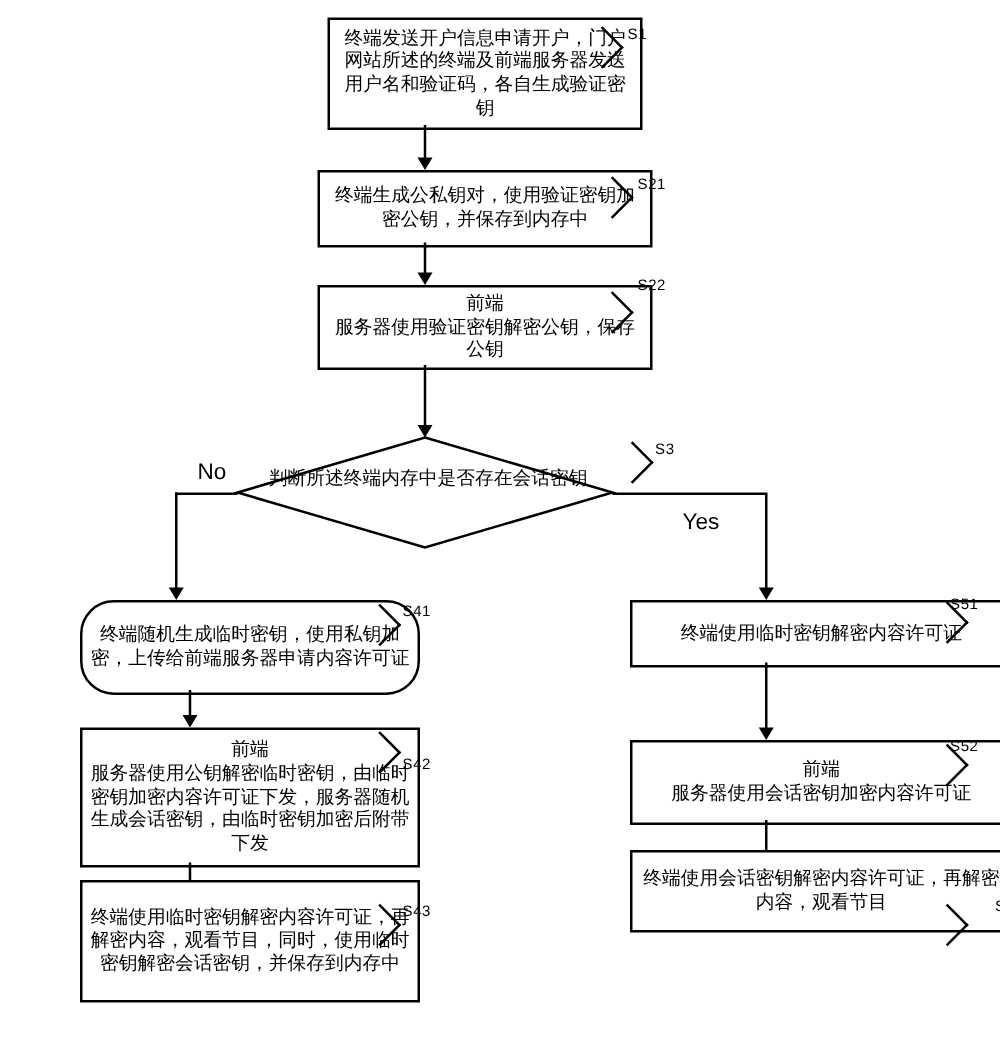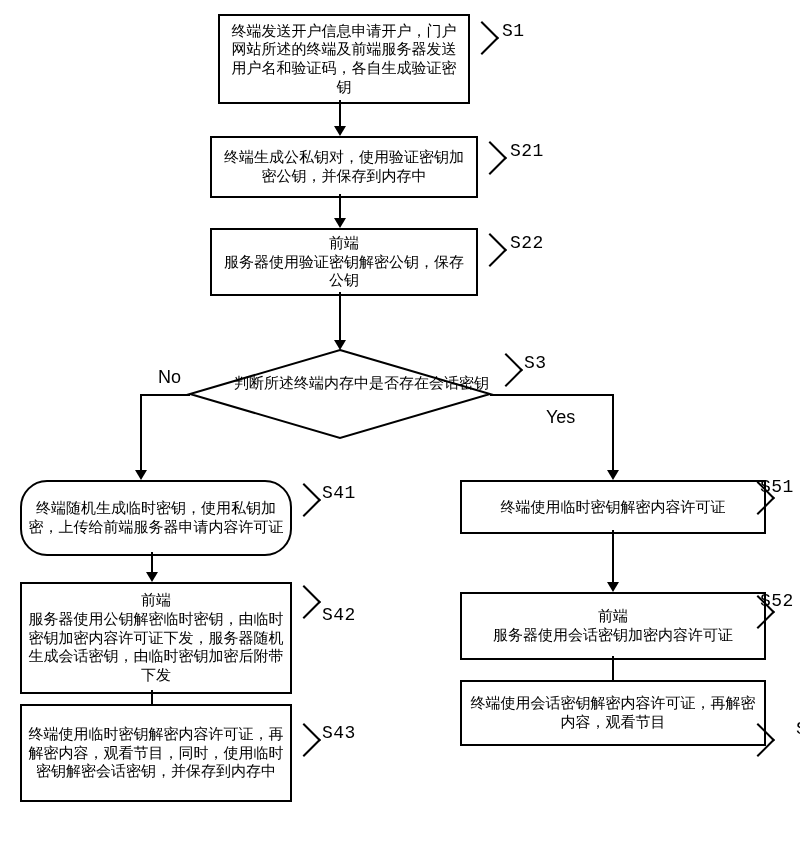--- a/index.html
+++ b/index.html
@@ -18,46 +18,46 @@
   }
   .box {
     position: absolute;
     border: 2px solid #000;
     background: #fff;
     padding: 4px 6px;
     text-align: center;
     display: flex;
     align-items: center;
     justify-content: center;
+    margin-left: 44px;
   }
   .box > div { width: 100%; }
   .label {
     position: absolute;
-    font-family: Liberation Mono, monospace;
-    font-size: 18px;
+    font-family: Liberation Sans, sans-serif;
+    font-size: 12px;
     letter-spacing: 0.5px;
   }
   .leader {
     position: absolute;
     width: 22px;
     height: 22px;
     border-top: 2px solid #000;
     border-right: 2px solid #000;
     transform: rotate(45deg);
     transform-origin: center center;
   }
   svg.diamond {
     position: absolute;
     overflow: visible;
   }
   .diamond-text {
     position: absolute;
-    text-align: left;
+    text-align: right;
     width: 260px;
-    margin-left: 24px;
   }
   .yn {
     position: absolute;
     font-family: Arial, Helvetica, sans-serif;
     font-size: 18px;
   }
   
   .vline { position: absolute; width: 0; border-left: 2px solid #000; }
   .hline { position: absolute; height: 0; border-top: 2px solid #000; }
   .head-down {
@@ -87,21 +87,21 @@
 <div class="label" style="left:510px; top:140px;">S21</div>
 
 <div class="vline" style="left:339px; top:194px; height:26px;"></div>
 <div class="head-down" style="left:334px; top:218px;"></div>
 
 <div class="box" style="left:210px; top:228px; width:252px; height:56px; white-space:pre-line;">
   <div>前端
 服务器使用验证密钥解密公钥，保存公钥</div>
 </div>
 <div class="leader" style="left:478px; top:238px;"></div>
-<div class="label" style="left:510px; top:232px;">S22</div>
+<div class="label" style="left:510px; top:221px;">S22</div>
 
 <div class="vline" style="left:339px; top:292px; height:50px;"></div>
 <div class="head-down" style="left:334px; top:340px;"></div>
 
 <svg class="diamond" style="left:190px; top:350px;" width="300" height="88">
   <polygon points="150,0 300,44 150,88 0,44" fill="#fff" stroke="#000" stroke-width="2"></polygon>
 </svg>
 <div class="diamond-text" style="left:210px; top:374px;">判断所述终端内存中是否存在会话密钥</div>
 <div class="leader" style="left:494px; top:358px;"></div>
 <div class="label" style="left:524px; top:352px;text-align:center;">S3</div>

